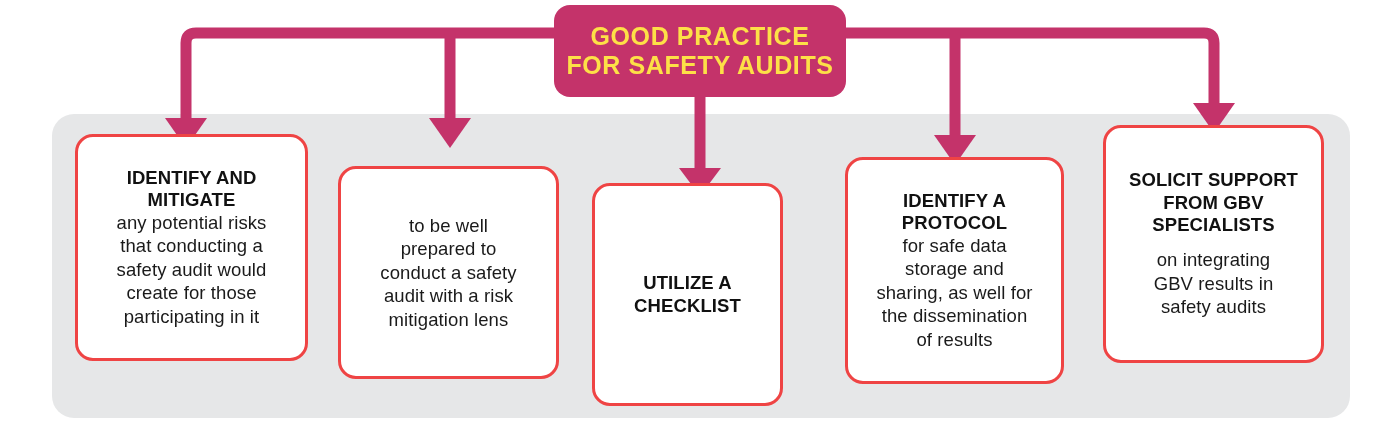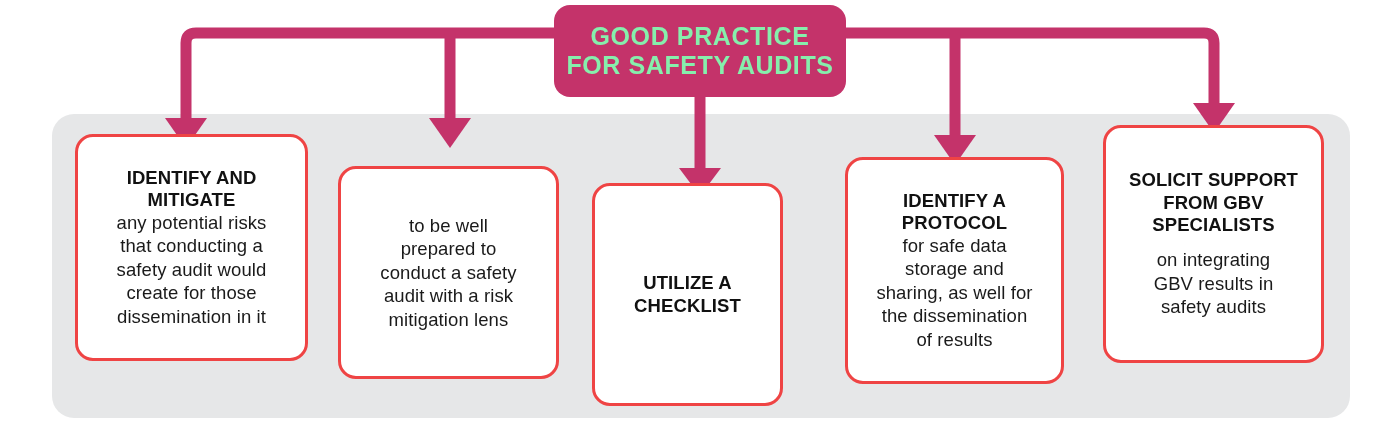--- a/index.html
+++ b/index.html
@@ -48,21 +48,21 @@
     width: 292px;
     height: 92px;
     background: #c4336a;
     border-radius: 16px;
     display: flex;
     align-items: center;
     justify-content: center;
     text-align: center;
   }
   #title-text {
-    color: #86efac;
+    color: #fde047;
     font-size: 25px;
     font-weight: bold;
     line-height: 1.18;
     letter-spacing: 0.6px;
     white-space: pre-line;
     padding: 0 10px;
     text-align: center;
   }
 
   
@@ -137,21 +137,21 @@
 FOR SAFETY AUDITS</div>
   </div>
 
   <div class="card" id="card-0">
     <div class="card-title">IDENTIFY AND
 MITIGATE</div>
     <div class="card-body">any potential risks
 that conducting a
 safety audit would
 create for those
-dissemination in it</div>
+participating in it</div>
   </div>
 
   <div class="card" id="card-1">
     <div class="card-body">to be well
 prepared to
 conduct a safety
 audit with a risk
 mitigation lens</div>
   </div>
 

